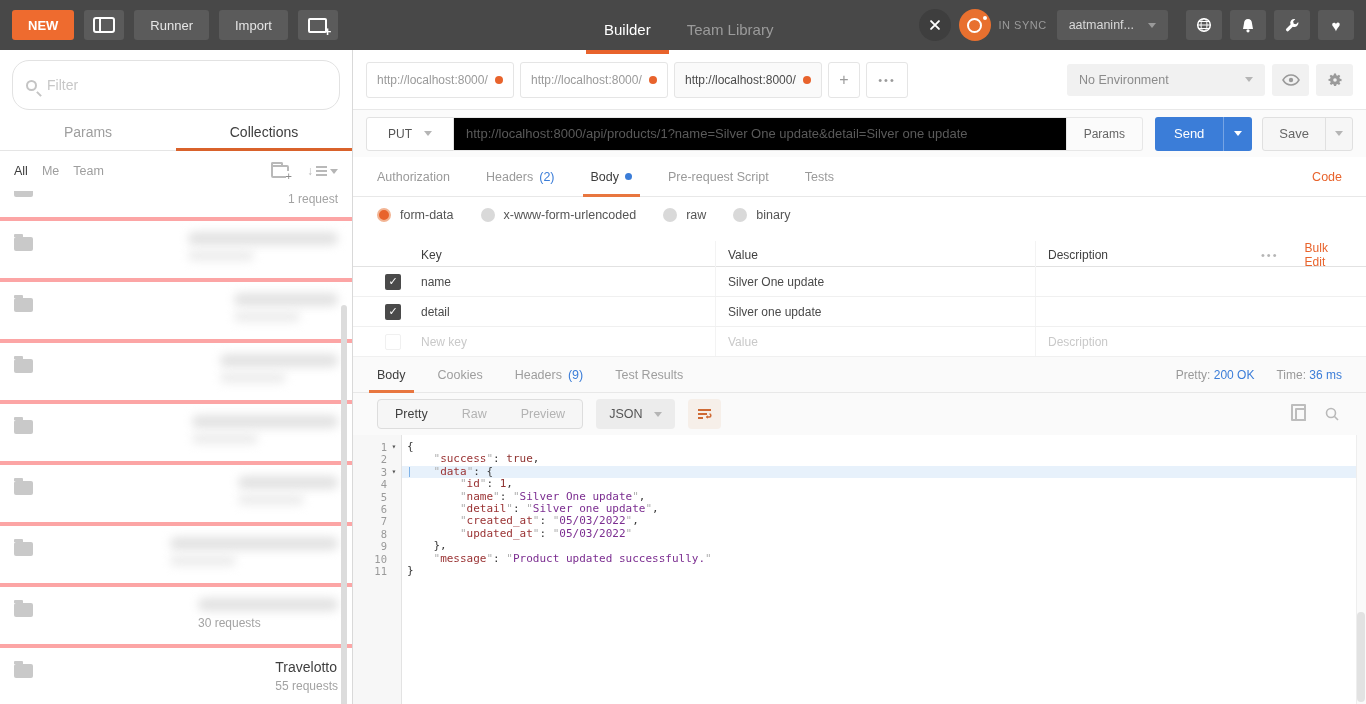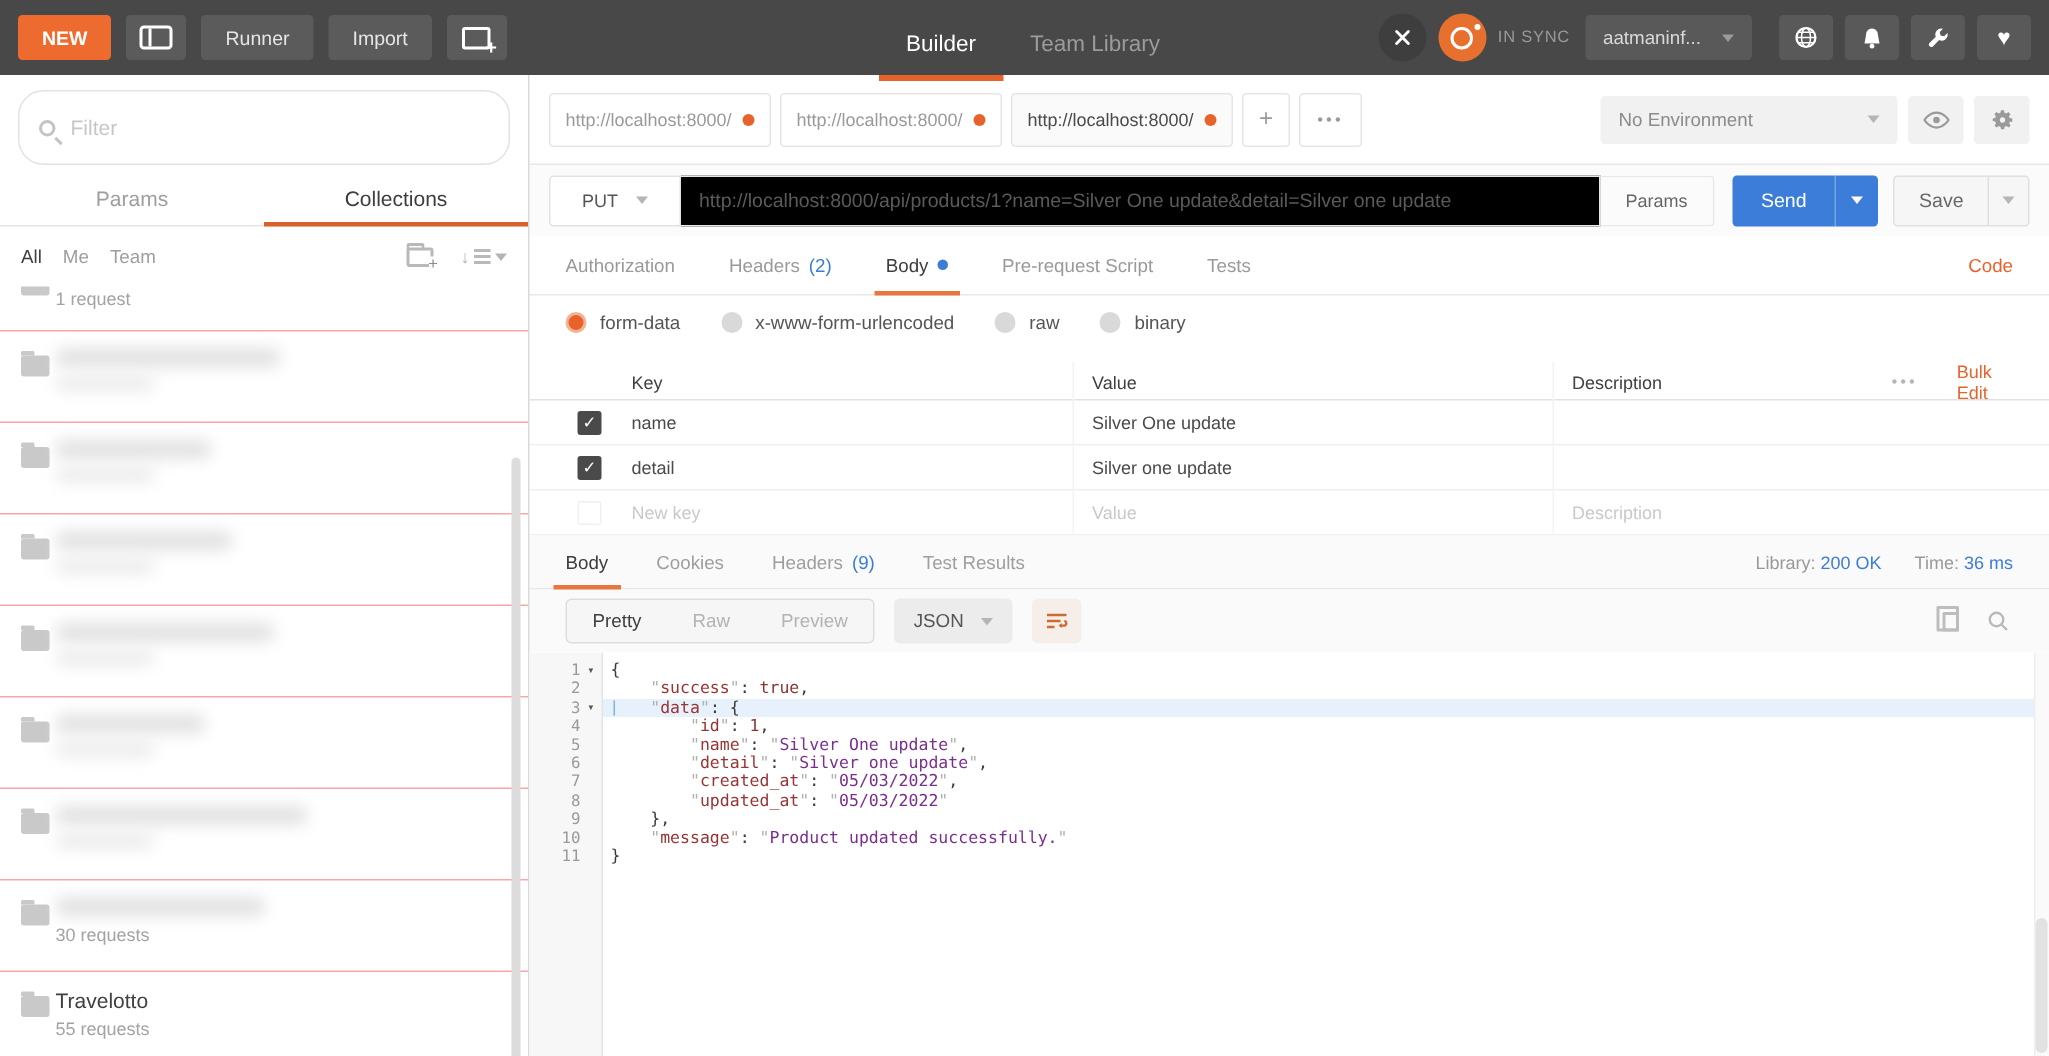--- a/index.html
+++ b/index.html
@@ -58,21 +58,21 @@
   .scope.active { color:#3d3d3d; }
   .scope-icons { margin-left:auto; display:flex; align-items:center; gap:18px; }
   .folderp { width:18px; height:13px; border:2px solid #b9b9b9; border-radius:2px; position:relative; }
   .folderp::before { content:""; position:absolute; top:-5px; left:-2px; width:8px; height:3px; border:2px solid #b9b9b9; border-bottom:none; border-radius:2px 2px 0 0; }
   .folderp::after { content:"+"; position:absolute; right:-5px; bottom:-6px; font-size:11px; color:#8a8a8a; background:#fff; line-height:1; }
   .sort-ic { display:flex; align-items:center; gap:3px; }
   .sort-arrow { color:#b9b9b9; font-size:12px; }
   .sort-lines { width:11px; height:10px;
      background:linear-gradient(#b9b9b9 0 2px, transparent 2px 4px, #b9b9b9 4px 6px, transparent 6px 8px, #b9b9b9 8px 10px); }
   .collection-list { overflow:hidden; }
-  .side-item { display:flex; gap:4px; padding:11px 14px; height:61px; border-bottom:1px solid #fca5a5; cursor:pointer; }
+  .side-item { display:flex; gap:16px; padding:11px 14px; height:61px; border-bottom:4px solid #fca5a5; cursor:pointer;justify-content:space-between; }
   .folder-icon { width:19px; height:14px; background:#c9c9c9; border-radius:2px; position:relative; margin-top:5px; flex:none; }
   .folder-icon::before { content:""; position:absolute; top:-3px; left:0; width:9px; height:3px; background:#c9c9c9; border-radius:1px 1px 0 0; }
   .si-title { font-size:14px; color:#3f3f3f; margin-bottom:4px; }
   .si-sub { font-size:12px; color:#a3a3a3; }
   .blur-bar { height:13px; border-radius:6px; background:#e2e2e2; filter:blur(5px); margin-bottom:5px; }
   .blur-bar.sub { height:11px; background:#ececec; }
   .side-item.partial { height:30px; padding-top:0; padding-bottom:0; }
   .side-item.partial .folder-icon { margin-top:-8px; }
   .side-item.partial .si-sub { margin-top:1px; }
   .side-scroll { position:absolute; right:5px; top:255px; width:6px; height:412px; background:#dcdcdc; border-radius:3px; }
@@ -458,21 +458,21 @@
 
       <div class="resp-header">
         <div class="r-tab active">Body</div>
         <div class="r-tab">Cookies</div>
         <div class="r-tab">
           <span>Headers</span>
           <span class="cnt">(9)</span>
         </div>
         <div class="r-tab">Test Results</div>
         <div class="resp-status">
-          <span><span class="st-lbl">Library:</span>
+          <span><span class="st-lbl">Pretty:</span>
             <span class="st-val">200 OK</span></span>
           <span><span class="st-lbl">Time:</span>
             <span class="st-val">36 ms</span></span>
         </div>
       </div>
 
       <div class="viewer-toolbar">
         <div class="segmented">
           <span class="seg active">Pretty</span>
           <span class="seg">Raw</span>

